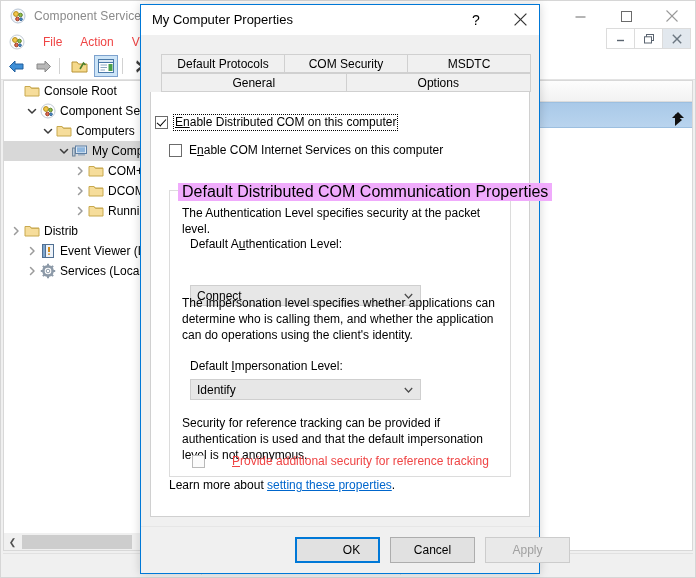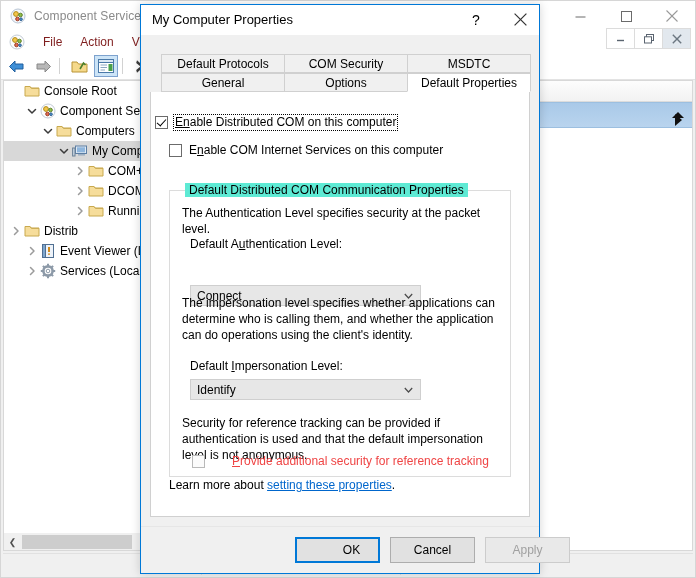--- a/index.html
+++ b/index.html
@@ -56,21 +56,21 @@
 
   
   #mmc-menubar {
     position: absolute; left: 0; top: 30px;
     width: 100%; height: 22px;
     background: #ffffff;
     display: flex; align-items: center;
   }
   #menu-icon { margin-left: 8px; margin-right: 9px; width: 16px; height: 16px;}
   .menu-item {
-    font-size: 12px; color: #7f1d1d;
+    font-size: 12px; color: #ef4444;
     padding: 2px 9px;
     white-space: nowrap;
   }
 
   
   #mmc-toolbar {
     position: absolute; left: 0; top: 52px;
     width: 100%; height: 26px;
     background: #ffffff;
     display: flex; align-items: center;
@@ -313,24 +313,24 @@
 
   
   #groupbox {
     position: absolute;
     left: 18px; right: 18px; top: 98px; height: 287px;
     border: 1px solid #dcdcdc;
     box-sizing: border-box;
   }
   #groupbox-legend {
     position: absolute;
-    left: 15px; top: -8px;
-    background: #5eead4;
+    left: 8px; top: -8px;
+    background: #f0abfc;
     padding: 0 4px;
-    font-size: 12px; color: #000;
+    font-size: 16px; color: #000;
     white-space: nowrap;
   }
   .gb-text {
     font-size: 12px; color: #000;
     line-height: 16px;
   }
   .field-label {
     font-size: 12px; color: #000;
   }
   .combo {
@@ -666,21 +666,20 @@
 
       <div id="tabstrip">
         <div class="tab-row">
           <div class="tab">Default Protocols</div>
           <div class="tab">COM Security</div>
           <div class="tab">MSDTC</div>
         </div>
         <div class="tab-row">
           <div class="tab">General</div>
           <div class="tab">Options</div>
-          <div class="tab selected">Default Properties</div>
         </div>
       </div>
 
       <div id="tab-page">
 
         <div class="cb-row" style="position:absolute; left:4px; top:24px;">
           <div class="cbox checked"></div>
           <div class="cb-label focus-dotted"><span class="u">E</span><span class="u">n</span><span>able Distributed COM on this computer</span></div>
         </div>
 

